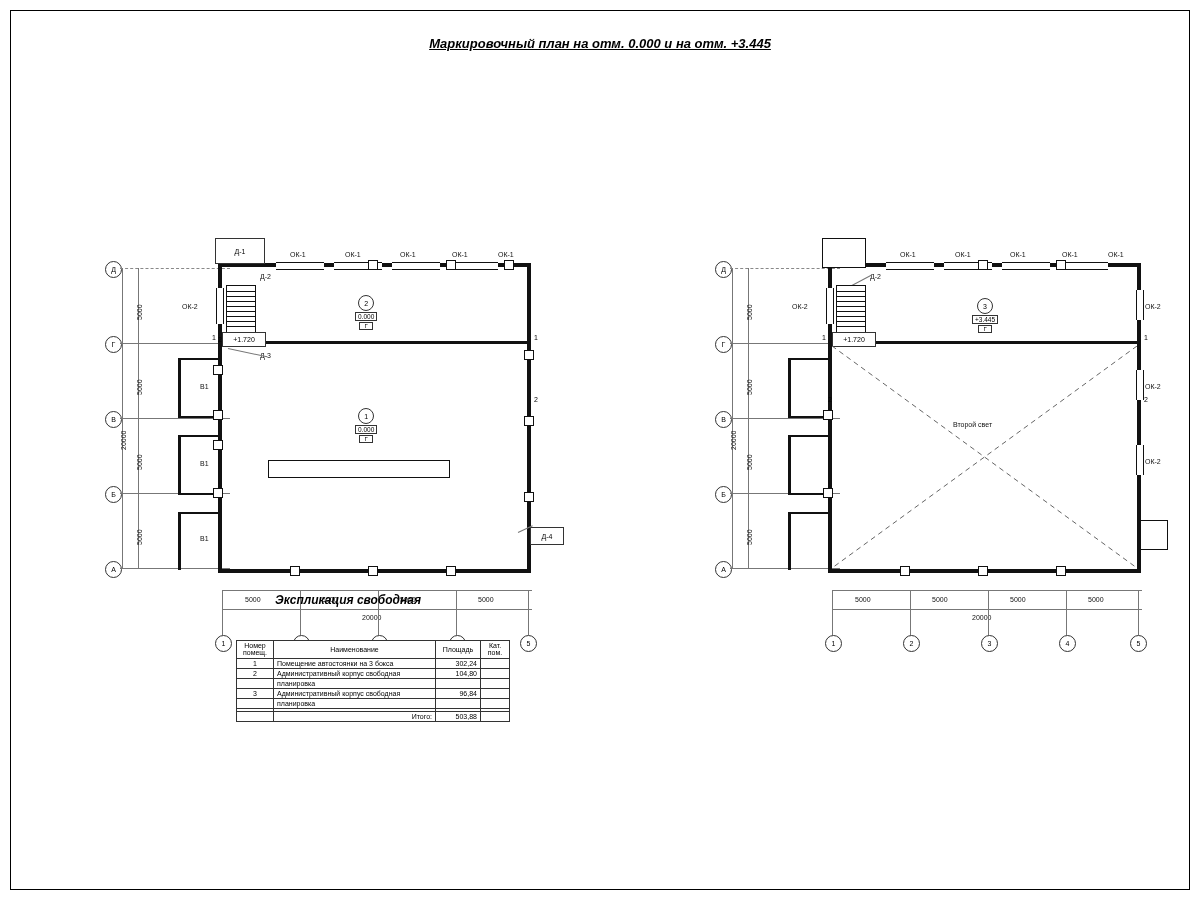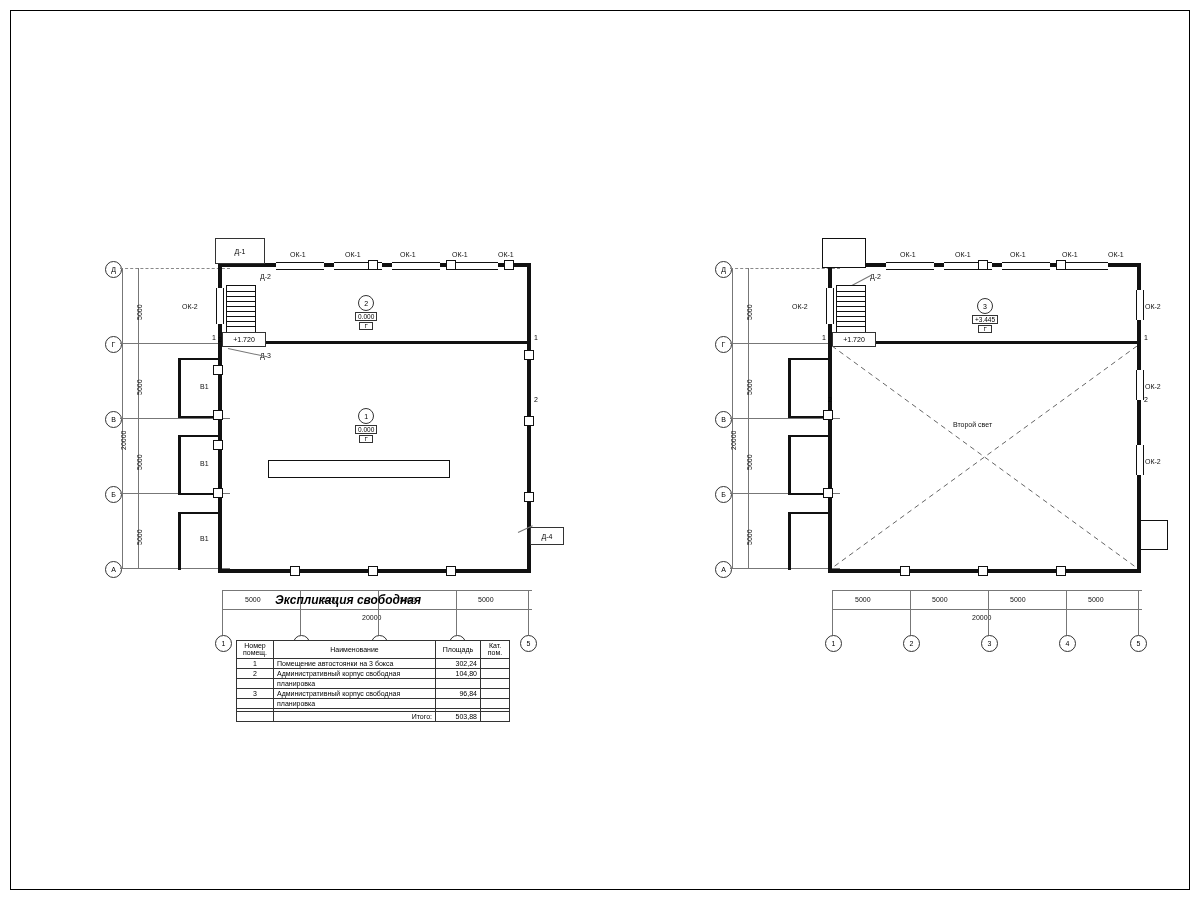--- a/index.html
+++ b/index.html
@@ -68,20 +68,21 @@
   .r-right{text-align:right;}
   .section-mark{position:absolute;font-size:7px;}
 </style>
 </head>
 <body>
 
 <div class="sheet">
 
   <div class="border-frame"></div>
 
+  <div class="title">Маркировочный план на отм. 0.000 и на отм. +3.445</div>
 
   <div class="plan" style="left:100px;top:120px;width:470px;height:420px;">
 
     <div class="axis-circle" style="left:5px;top:141px;">Д</div>
     <div class="axis-circle" style="left:5px;top:216px;">Г</div>
     <div class="axis-circle" style="left:5px;top:291px;">В</div>
     <div class="axis-circle" style="left:5px;top:366px;">Б</div>
     <div class="axis-circle" style="left:5px;top:441px;">А</div>
 
     <div class="dash-h" style="left:20px;top:148px;width:110px;"></div>

